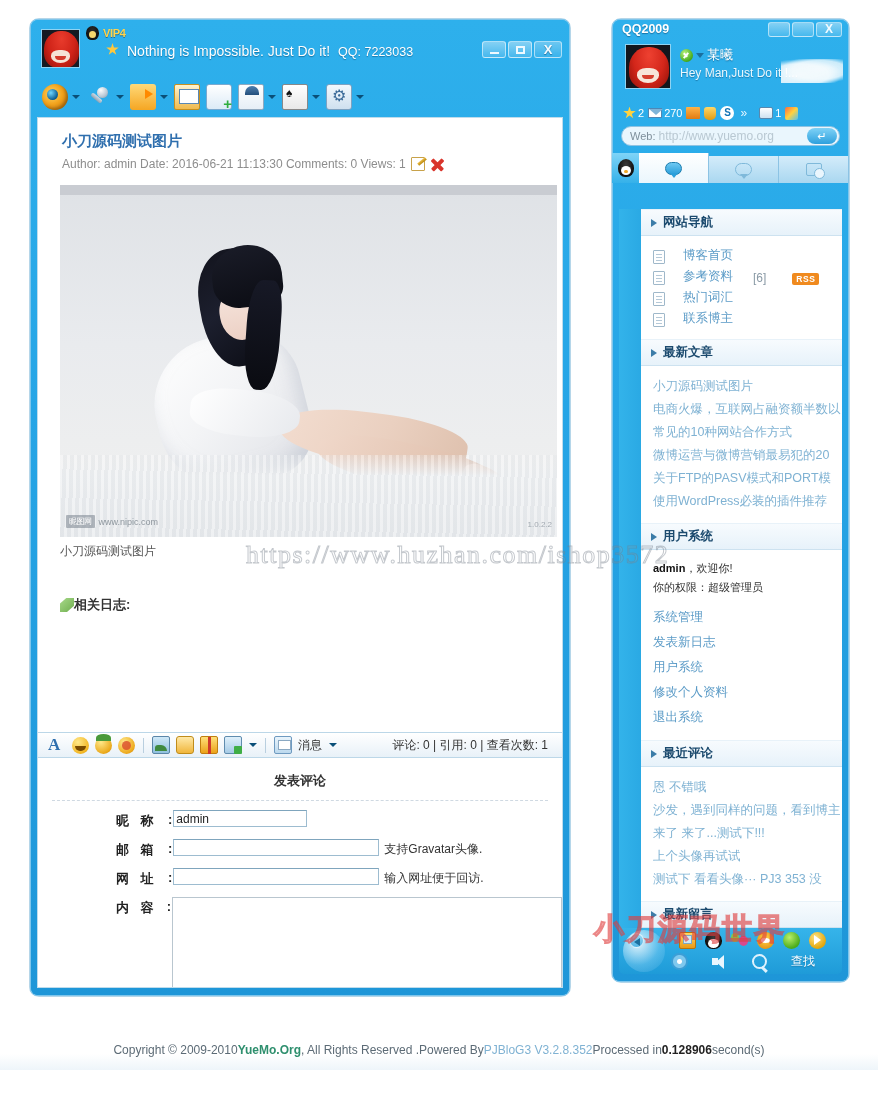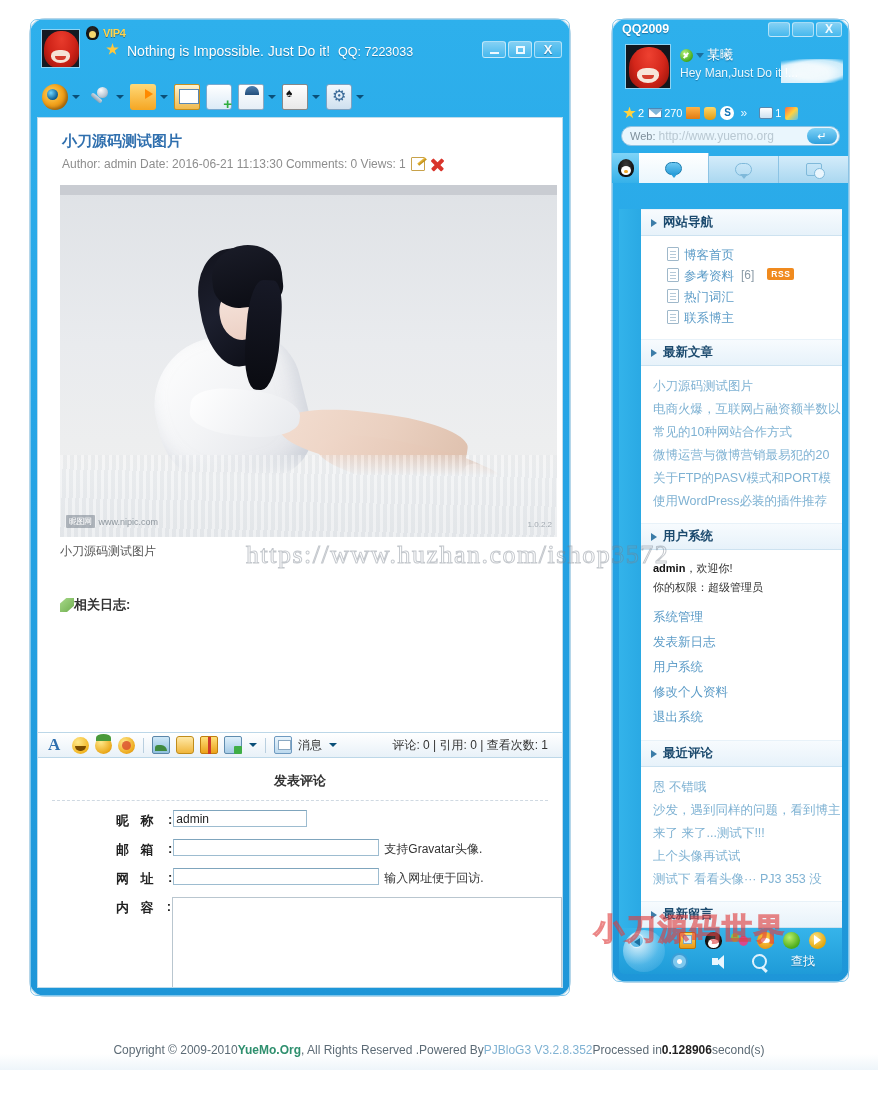--- a/index.html
+++ b/index.html
@@ -12,21 +12,21 @@
   }
   #page {
     position: relative;
     width: 878px; height: 1109px;
     background: #ffffff;
   }
 
   
   .qq-window {
     position: absolute;
-    border-radius: 15px;
+    border-radius: 9px;
     background: linear-gradient(to bottom, #2eb0ec 0%, #26a5e6 40%, #1e96d8 100%);
     box-shadow: 0 0 0 1px rgba(120,180,215,0.55);
   }
   #main-window {
     left: 30px; top: 19px; width: 540px; height: 977px;
     padding: 0;
   }
   .win-outline {
     position:absolute; inset:0;
     border: 1px solid #7fc6ec;
@@ -477,21 +477,21 @@
   .sec-head {
     display:flex; align-items:center; gap:6px;
     height:27px; padding-left:10px;
     background: linear-gradient(to bottom,#f7fbfe,#e7f2fa);
     border-bottom:1px solid #cde2f0;
     border-top:1px solid #e8f2f9;
   }
   .sec-arrow { width:0;height:0;border-left:6px solid #3b7ca8;border-top:4px solid transparent;border-bottom:4px solid transparent; }
   .sec-title { font-size:12.5px; font-weight:bold; color:#1b4a6e; }
   .sec-body { padding: 9px 0 10px 12px; }
-  .nav-item { display:flex; align-items:flex-start; gap:5px; padding:2px 0;margin-left:14px; }
+  .nav-item { display:flex; align-items:flex-end; gap:18px; padding:2px 0; }
   .doc-icon {
     width:12px;height:14px;background:#fff;border:1px solid #9fb8ca;position:relative;border-radius:1px;
   }
   .doc-icon::after{
     content:"";position:absolute;left:2px;top:3px;right:2px;height:7px;
     background: repeating-linear-gradient(to bottom,#b5c9d8 0 1px, transparent 1px 3px);
   }
   .nav-link { font-size:12.5px; color:#5b9bc7; }
   .nav-count { font-size:12px; color:#8a9aa6; margin-left:2px; }
   .rss-badge {

